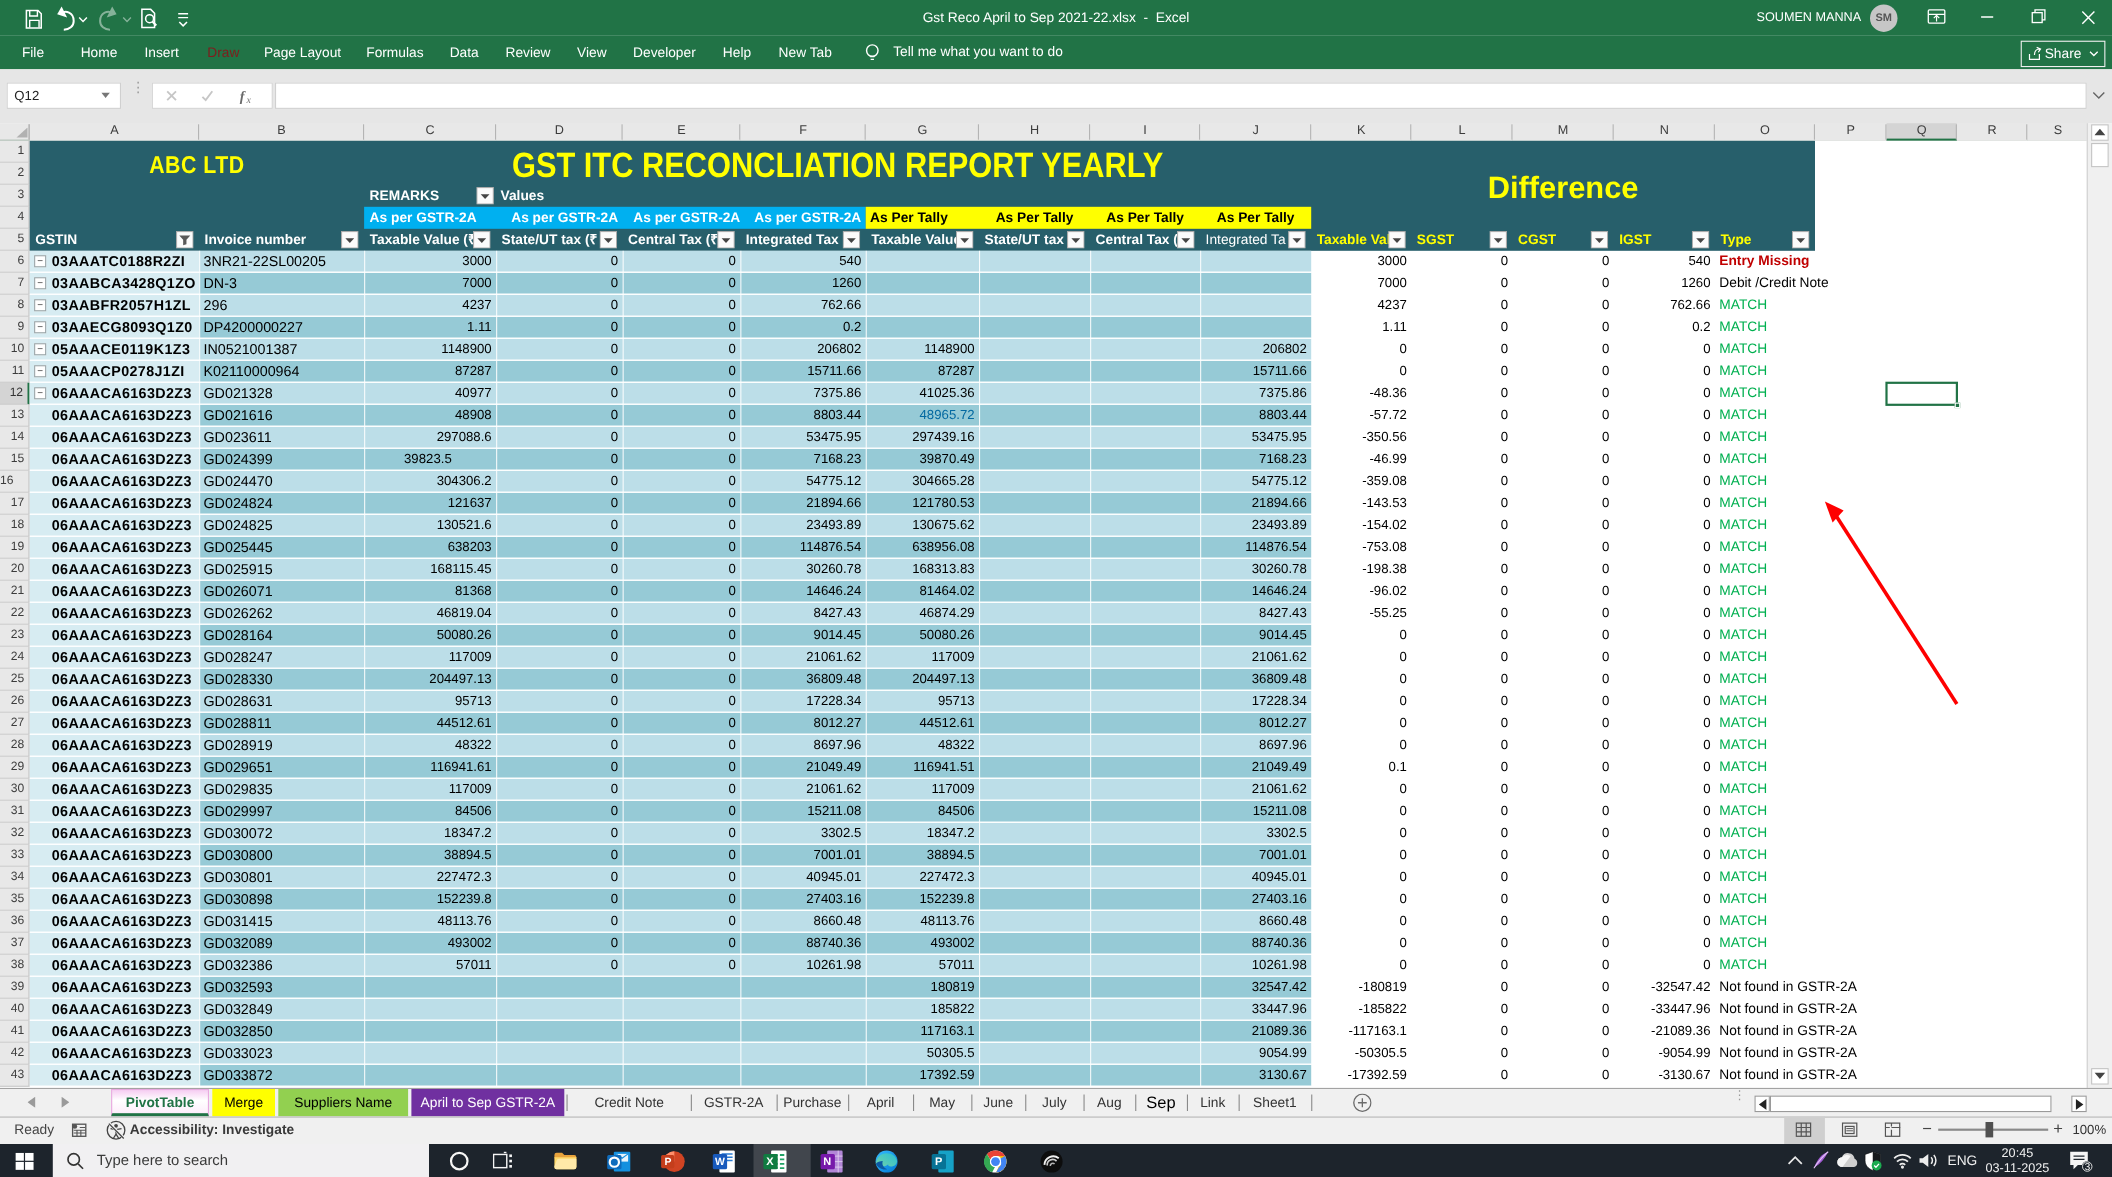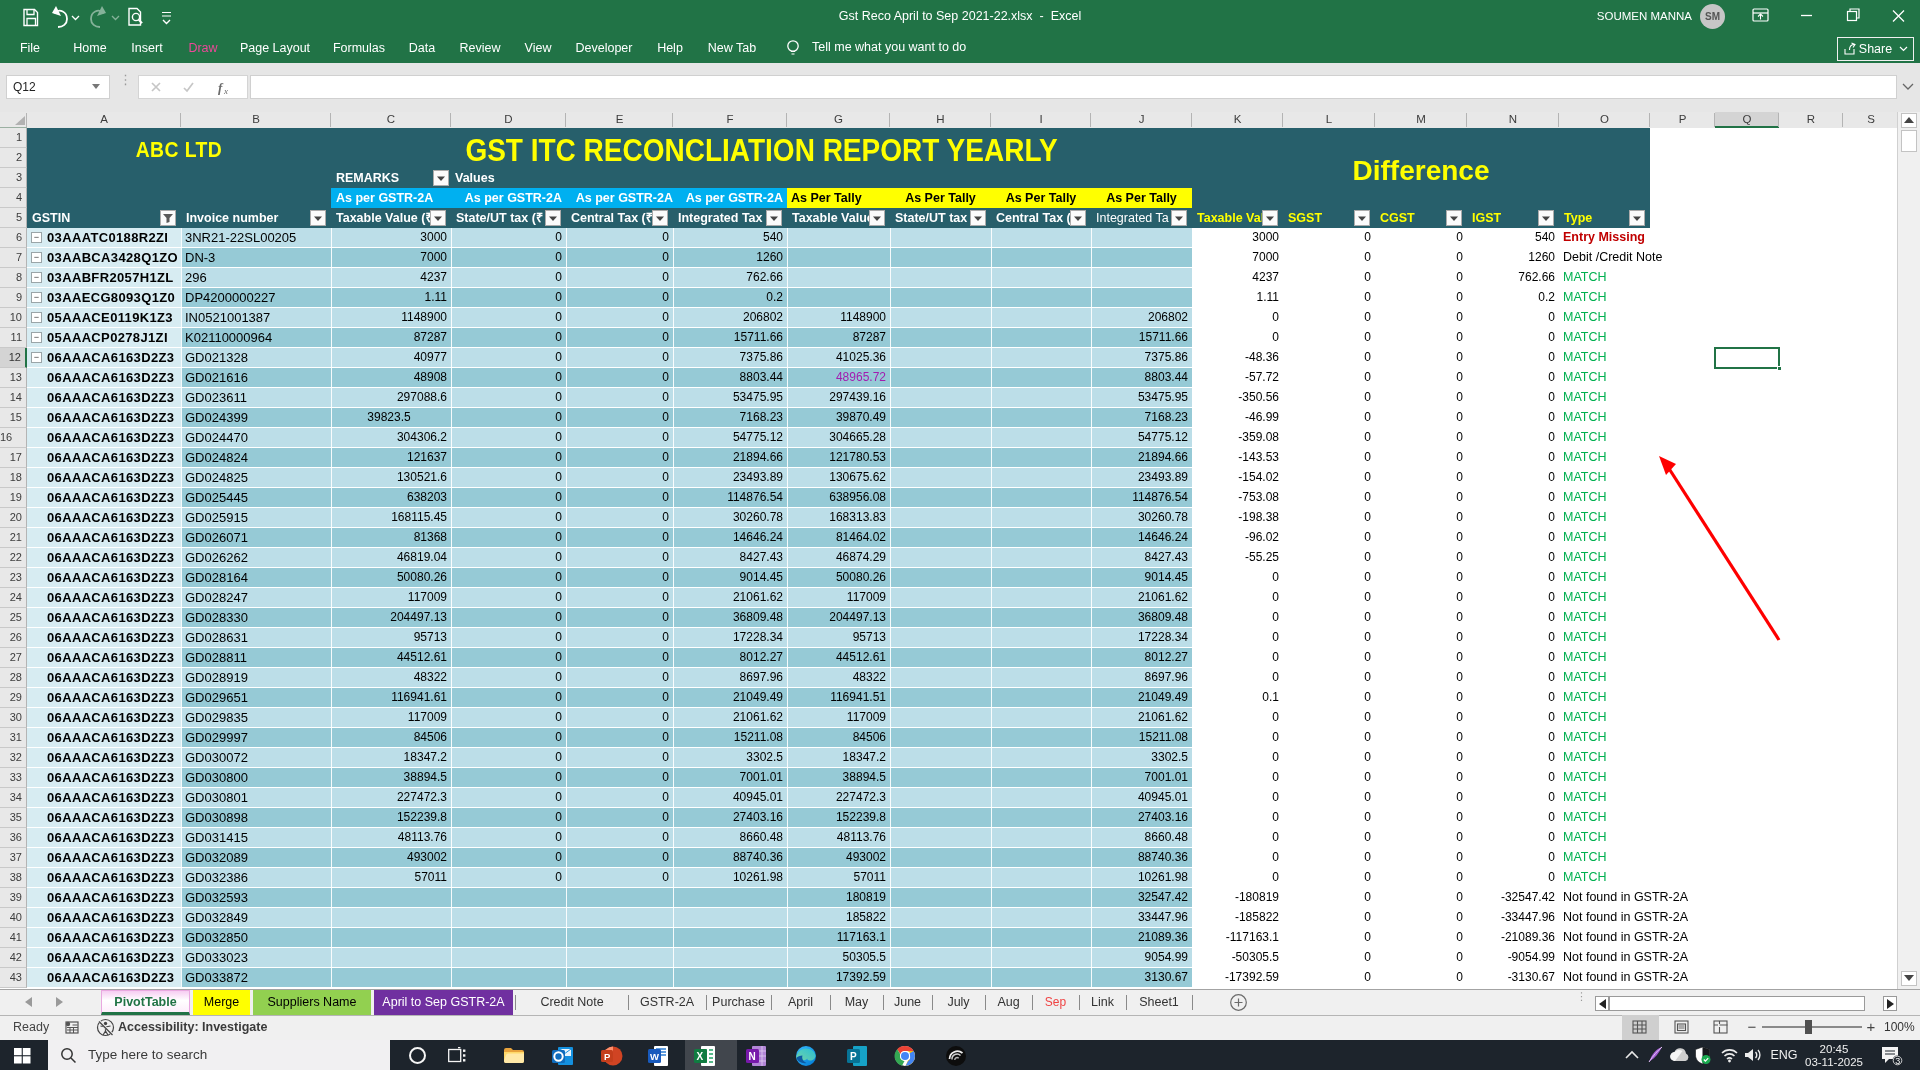--- a/index.html
+++ b/index.html
@@ -44,21 +44,21 @@
 <path d="M56 15.5 h11" stroke-width="1.3"></path>
 <rect x="102.5" y="11.5" width="9" height="9"></rect>
       <path d="M105 11.5 v-2.5 h9 v9 h-2.5" stroke-width="1.2"></path>
 <path d="M148 10.5 l11 11 M159 10.5 l-11 11" stroke-width="1.3"></path>
 </g>
   </svg>
 <div style="position:absolute;left:0;top:32px;width:1920px;height:31px;background:#217346"></div>
 <div style="position:absolute;left:-30px;top:33px;width:120px;height:30px;line-height:30px;text-align:center;color:#fff;font-size:12.5px">File</div>
 <div style="position:absolute;left:30px;top:33px;width:120px;height:30px;line-height:30px;text-align:center;color:#fff;font-size:12.5px">Home</div>
 <div style="position:absolute;left:87px;top:33px;width:120px;height:30px;line-height:30px;text-align:center;color:#fff;font-size:12.5px">Insert</div>
-<div style="position:absolute;left:143px;top:33px;width:120px;height:30px;line-height:30px;text-align:center;color:#ec4899;font-size:12.5px">Draw</div>
+<div style="position:absolute;left:143px;top:33px;width:120px;height:30px;line-height:30px;text-align:center;color:#7f1d1d;font-size:12.5px">Draw</div>
 <div style="position:absolute;left:215px;top:33px;width:120px;height:30px;line-height:30px;text-align:center;color:#fff;font-size:12.5px">Page Layout</div>
 <div style="position:absolute;left:299px;top:33px;width:120px;height:30px;line-height:30px;text-align:center;color:#fff;font-size:12.5px">Formulas</div>
 <div style="position:absolute;left:362px;top:33px;width:120px;height:30px;line-height:30px;text-align:center;color:#fff;font-size:12.5px">Data</div>
 <div style="position:absolute;left:420px;top:33px;width:120px;height:30px;line-height:30px;text-align:center;color:#fff;font-size:12.5px">Review</div>
 <div style="position:absolute;left:478px;top:33px;width:120px;height:30px;line-height:30px;text-align:center;color:#fff;font-size:12.5px">View</div>
 <div style="position:absolute;left:544px;top:33px;width:120px;height:30px;line-height:30px;text-align:center;color:#fff;font-size:12.5px">Developer</div>
 <div style="position:absolute;left:610px;top:33px;width:120px;height:30px;line-height:30px;text-align:center;color:#fff;font-size:12.5px">Help</div>
 <div style="position:absolute;left:672px;top:33px;width:120px;height:30px;line-height:30px;text-align:center;color:#fff;font-size:12.5px">New Tab</div>
 <svg style="position:absolute;left:784px;top:38px" width="18" height="20" viewBox="0 0 18 20">
 <g stroke="#fff" fill="none" stroke-width="1.3">
@@ -385,21 +385,21 @@
 <div style="position:absolute;left:1467px;top:348px;width:88px;height:19px;line-height:19px;text-align:right;font-size:12px;color:#000;white-space:nowrap">0</div>
 <div style="position:absolute;left:1563px;top:348px;width:200px;height:19px;line-height:19px;font-size:12.5px;color:#00b050;font-weight:normal;white-space:nowrap">MATCH</div>
 <div style="position:absolute;left:27px;top:368px;width:154px;height:19px;background:#d7ecf2"></div>
 <div style="position:absolute;left:181px;top:368px;width:1011px;height:19px;background:#96cad6"></div>
 <div style="position:absolute;left:47px;top:368px;width:132px;height:19px;line-height:19px;font-weight:bold;font-size:13px;letter-spacing:0.35px;color:#000;white-space:nowrap">06AAACA6163D2Z3</div>
 <div style="position:absolute;left:185px;top:368px;width:142px;height:19px;line-height:19px;font-size:13px;color:#000;white-space:nowrap">GD021616</div>
 <div style="position:absolute;left:331px;top:368px;width:116px;height:19px;line-height:19px;text-align:right;font-size:12px;color:#000;white-space:nowrap">48908</div>
 <div style="position:absolute;left:451px;top:368px;width:111px;height:19px;line-height:19px;text-align:right;font-size:12px;color:#000;white-space:nowrap">0</div>
 <div style="position:absolute;left:566px;top:368px;width:103px;height:19px;line-height:19px;text-align:right;font-size:12px;color:#000;white-space:nowrap">0</div>
 <div style="position:absolute;left:673px;top:368px;width:110px;height:19px;line-height:19px;text-align:right;font-size:12px;color:#000;white-space:nowrap">8803.44</div>
-<div style="position:absolute;left:787px;top:368px;width:99px;height:19px;line-height:19px;text-align:right;font-size:12px;color:#a21caf;white-space:nowrap">48965.72</div>
+<div style="position:absolute;left:787px;top:368px;width:99px;height:19px;line-height:19px;text-align:right;font-size:12px;color:#0369a1;white-space:nowrap">48965.72</div>
 <div style="position:absolute;left:1091px;top:368px;width:97px;height:19px;line-height:19px;text-align:right;font-size:12px;color:#000;white-space:nowrap">8803.44</div>
 <div style="position:absolute;left:1192px;top:368px;width:87px;height:19px;line-height:19px;text-align:right;font-size:12px;color:#000;white-space:nowrap">-57.72</div>
 <div style="position:absolute;left:1283px;top:368px;width:88px;height:19px;line-height:19px;text-align:right;font-size:12px;color:#000;white-space:nowrap">0</div>
 <div style="position:absolute;left:1375px;top:368px;width:88px;height:19px;line-height:19px;text-align:right;font-size:12px;color:#000;white-space:nowrap">0</div>
 <div style="position:absolute;left:1467px;top:368px;width:88px;height:19px;line-height:19px;text-align:right;font-size:12px;color:#000;white-space:nowrap">0</div>
 <div style="position:absolute;left:1563px;top:368px;width:200px;height:19px;line-height:19px;font-size:12.5px;color:#00b050;font-weight:normal;white-space:nowrap">MATCH</div>
 <div style="position:absolute;left:27px;top:388px;width:154px;height:19px;background:#d7ecf2"></div>
 <div style="position:absolute;left:181px;top:388px;width:1011px;height:19px;background:#bcdee8"></div>
 <div style="position:absolute;left:47px;top:388px;width:132px;height:19px;line-height:19px;font-weight:bold;font-size:13px;letter-spacing:0.35px;color:#000;white-space:nowrap">06AAACA6163D2Z3</div>
 <div style="position:absolute;left:185px;top:388px;width:142px;height:19px;line-height:19px;font-size:13px;color:#000;white-space:nowrap">GD023611</div>
@@ -910,21 +910,21 @@
 <div style="position:absolute;left:771px;top:990px;width:59px;height:25px;color:#333;font-size:12.5px;text-align:center;line-height:25px">April</div>
 <div style="position:absolute;left:830px;top:995px;width:1px;height:15px;background:#8a8a8a"></div>
 <div style="position:absolute;left:830px;top:990px;width:53px;height:25px;color:#333;font-size:12.5px;text-align:center;line-height:25px">May</div>
 <div style="position:absolute;left:883px;top:995px;width:1px;height:15px;background:#8a8a8a"></div>
 <div style="position:absolute;left:883px;top:990px;width:49px;height:25px;color:#333;font-size:12.5px;text-align:center;line-height:25px">June</div>
 <div style="position:absolute;left:932px;top:995px;width:1px;height:15px;background:#8a8a8a"></div>
 <div style="position:absolute;left:932px;top:990px;width:53px;height:25px;color:#333;font-size:12.5px;text-align:center;line-height:25px">July</div>
 <div style="position:absolute;left:985px;top:995px;width:1px;height:15px;background:#8a8a8a"></div>
 <div style="position:absolute;left:985px;top:990px;width:47px;height:25px;color:#333;font-size:12.5px;text-align:center;line-height:25px">Aug</div>
 <div style="position:absolute;left:1032px;top:995px;width:1px;height:15px;background:#8a8a8a"></div>
-<div style="position:absolute;left:1032px;top:990px;width:47px;height:25px;color:#ef4444;font-size:12px;text-align:center;line-height:25px">Sep</div>
+<div style="position:absolute;left:1032px;top:990px;width:47px;height:25px;color:#000000;font-size:15px;text-align:center;line-height:25px">Sep</div>
 <div style="position:absolute;left:1079px;top:995px;width:1px;height:15px;background:#8a8a8a"></div>
 <div style="position:absolute;left:1079px;top:990px;width:47px;height:25px;color:#333;font-size:12.5px;text-align:center;line-height:25px">Link</div>
 <div style="position:absolute;left:1126px;top:995px;width:1px;height:15px;background:#8a8a8a"></div>
 <div style="position:absolute;left:1126px;top:990px;width:66px;height:25px;color:#333;font-size:12.5px;text-align:center;line-height:25px">Sheet1</div>
 <div style="position:absolute;left:1192px;top:995px;width:1px;height:15px;background:#8a8a8a"></div>
 <div style="position:absolute;left:515px;top:995px;width:1px;height:15px;background:#8a8a8a"></div>
 <svg style="position:absolute;left:1230px;top:994px" width="17" height="17">
     <circle cx="8.5" cy="8.5" r="7.8" fill="none" stroke="#6b6b6b" stroke-width="1.2"></circle>
     <path d="M8.5 4.5 v8 M4.5 8.5 h8" stroke="#6b6b6b" stroke-width="1.2"></path>
   </svg>

